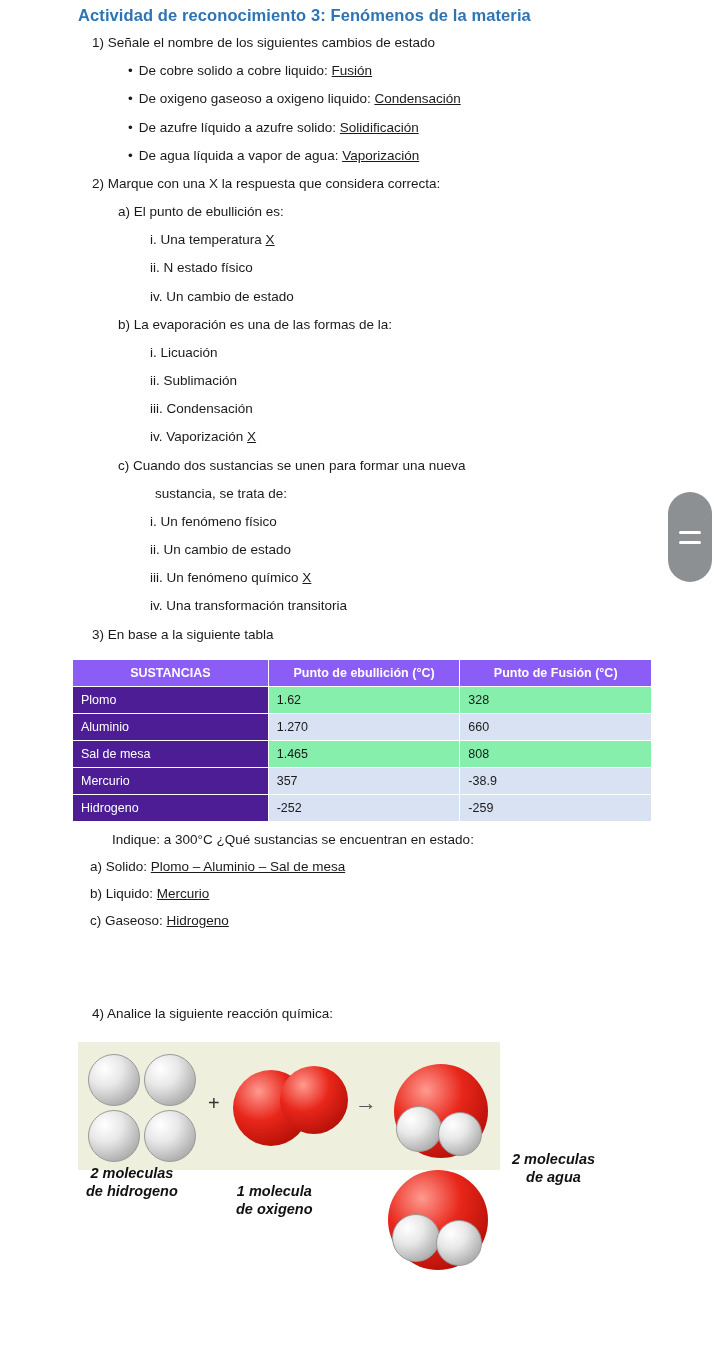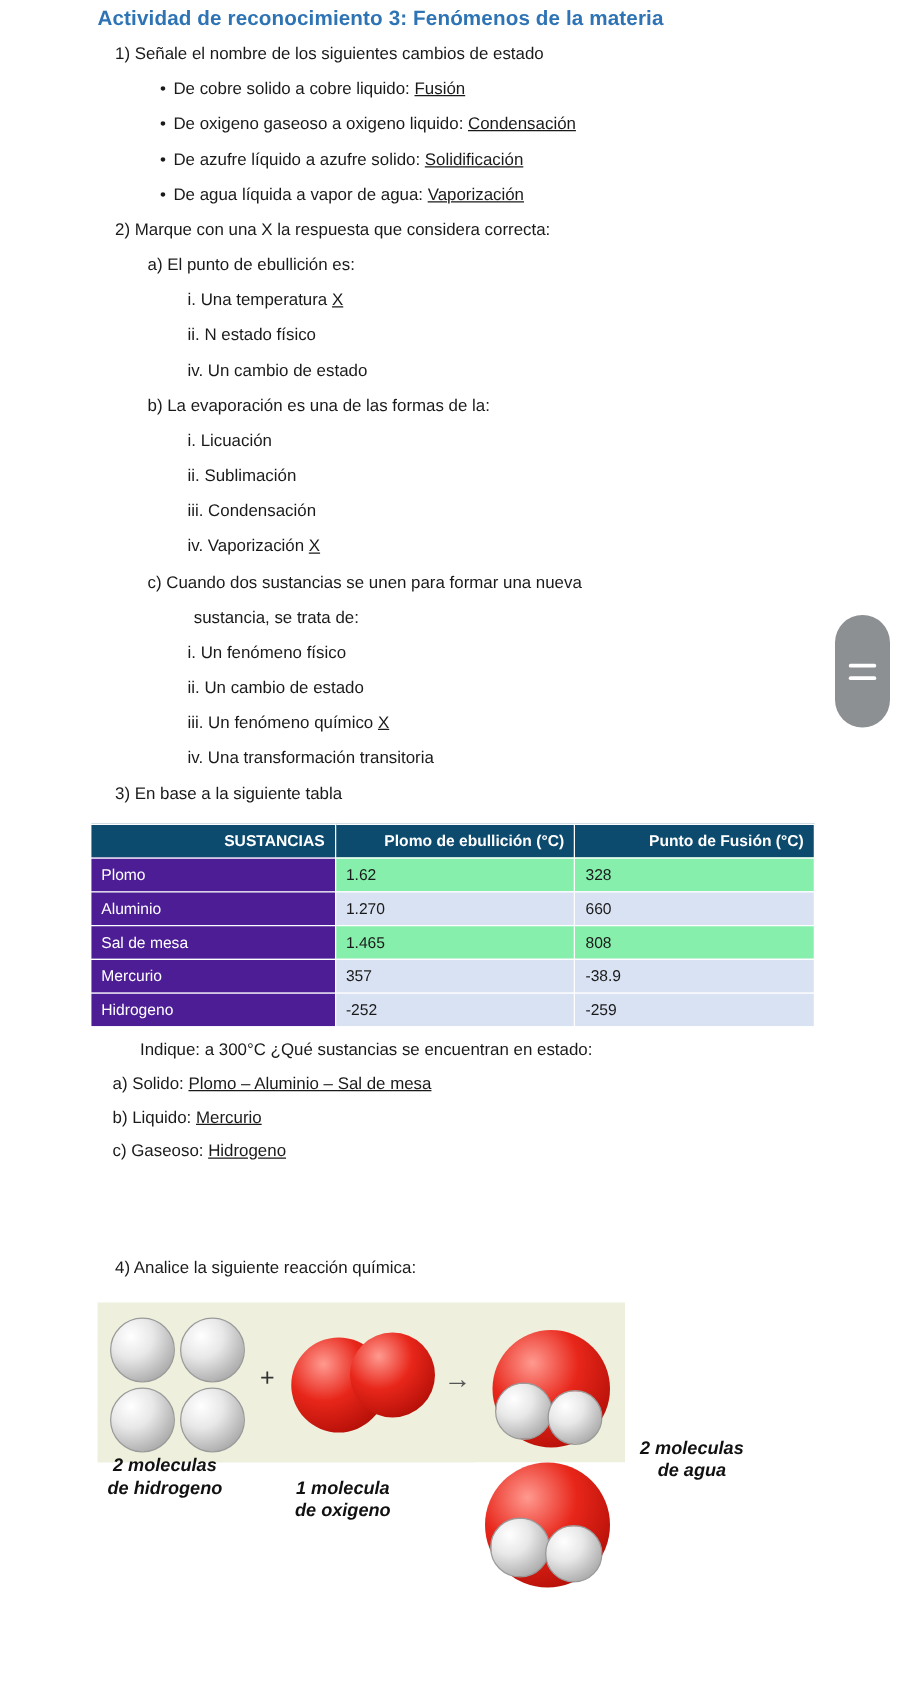--- a/index.html
+++ b/index.html
@@ -61,23 +61,23 @@
   }
 
   
   table.tbl {
     border-collapse: collapse;
     margin: 10px 0 0 72px;
     width: 580px;
     font-size: 12.5px;
   }
   table.tbl th {
-    background: #0c4a6e;
+    background: #8b5cf6;
     color: #ffffff;
-    text-align: right;
+    text-align: center;
     font-weight: bold;
     padding: 6px 8px;
     border: 1px solid #ffffff;
     font-size: 12.5px;
   }
   table.tbl td {
     padding: 6px 8px;
     border: 1px solid #ffffff;
     font-size: 12.5px;
     color: #1a1a1a;
@@ -216,21 +216,21 @@
   <div class="line ind-4">
     <span>iv. Una transformación transitoria</span>
   </div>
 
   <div class="line ind-7">3) En base a la siguiente tabla</div>
 
   <table class="tbl">
     <thead>
       <tr>
         <th>SUSTANCIAS</th>
-        <th>Plomo de ebullición (°C)</th>
+        <th>Punto de ebullición (°C)</th>
         <th>Punto de Fusión (°C)</th>
       </tr>
     </thead>
     <tbody>
       <tr class="odd">
         <td class="rowhead">Plomo</td>
         <td class="val">1.62</td>
         <td class="val">328</td>
       </tr>
       <tr class="even">

